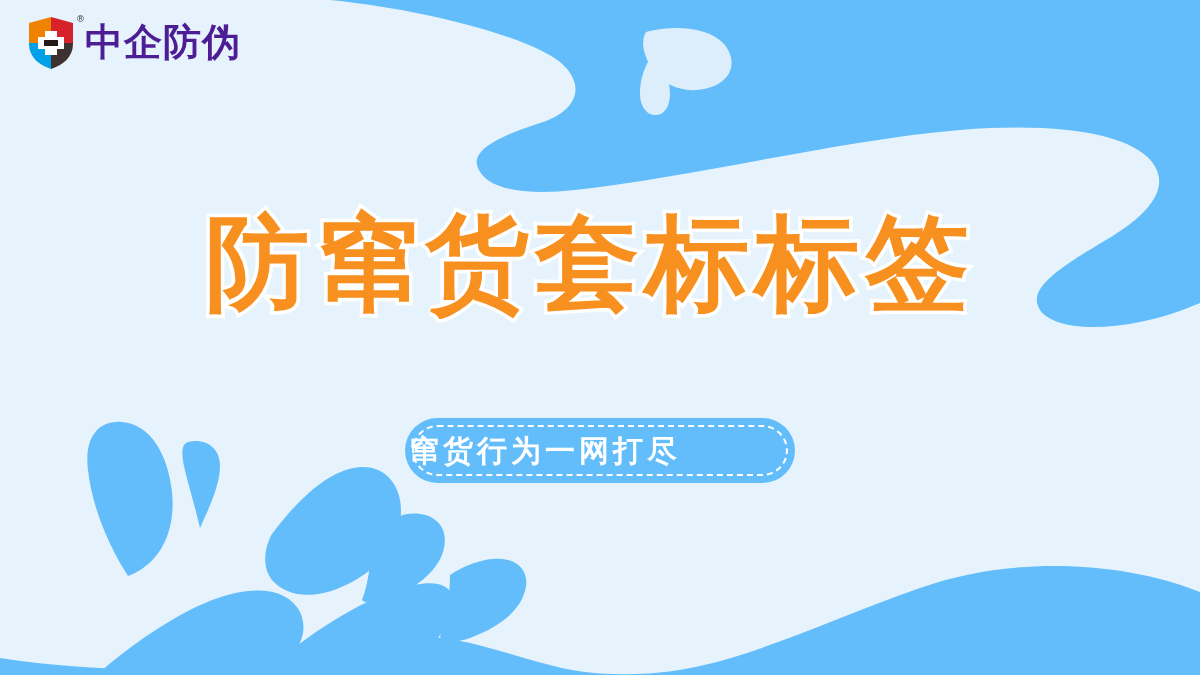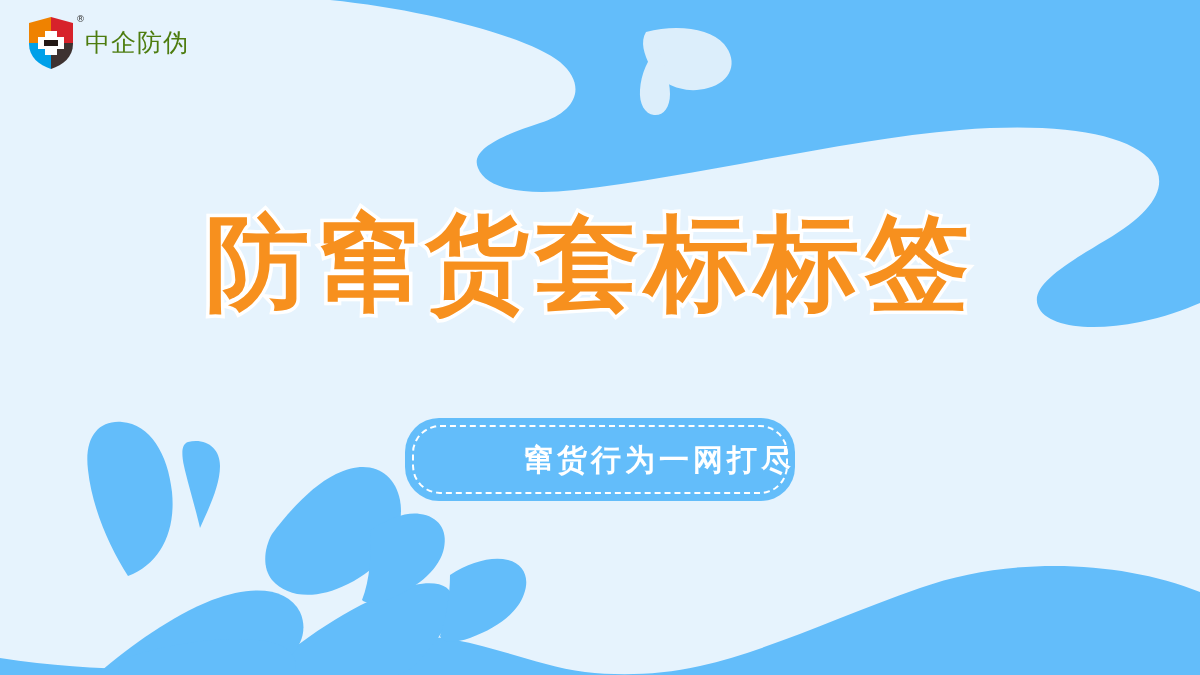--- a/index.html
+++ b/index.html
@@ -48,25 +48,25 @@
   .logo-reg {
     position: absolute;
     right: -9px;
     top: -1px;
     font-size: 9px;
     line-height: 1;
     color: #3b3b3b;
     font-family: "DejaVu Sans", "Liberation Sans", sans-serif;
   }
   .logo-text {
-    font-size: 25px;
+    font-size: 38px;
     line-height: 1;
-    font-weight: 400;
+    font-weight: 700;
     letter-spacing: 1px;
-    color: #4d7c0f;
+    color: #4c1d95;
     white-space: nowrap;
     padding-bottom: 2px;
   }
 
   
   .headline {
     position: absolute;
     left: 0;
     top: 205px;
     width: 1180px;
@@ -87,27 +87,27 @@
       0 0 2px #ffffff,
       0 0 4px rgba(255,255,255,0.9);
   }
 
   
   .pill {
     position: absolute;
     left: 405px;
     top: 418px;
     width: 390px;
-    height: 83px;
+    height: 65px;
     border-radius: 34px;
     background: #63bdfa;
     z-index: 5;
     display: flex;
     align-items: center;
-    justify-content: flex-end;
+    justify-content: flex-start;
   }
   .pill-dash {
     position: absolute;
     left: 7px;
     top: 7px;
     right: 7px;
     bottom: 7px;
     border: 2px dashed #ffffff;
     border-radius: 28px;
     pointer-events: none;

